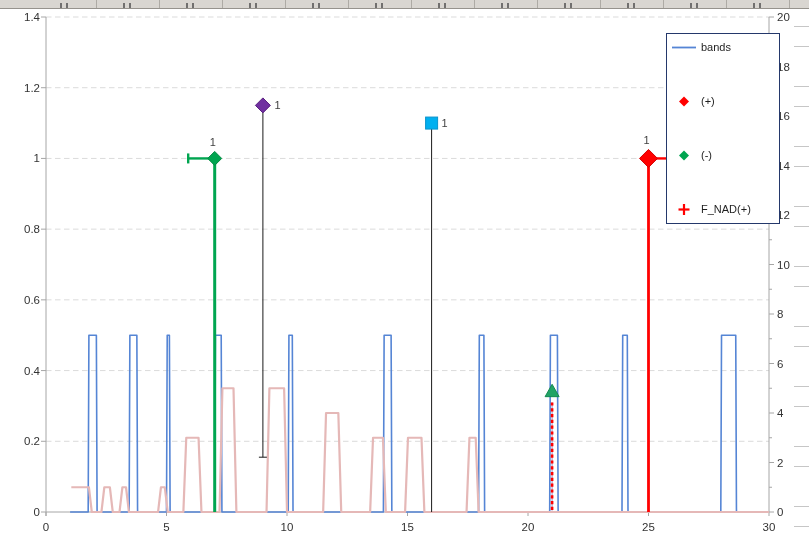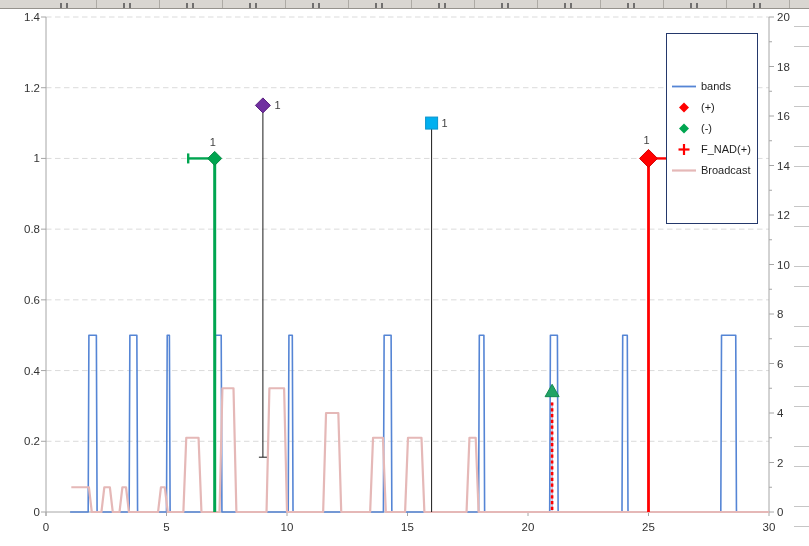--- a/index.html
+++ b/index.html
@@ -19,23 +19,23 @@
   .right-strip{position:absolute;left:790px;top:9px;width:19px;height:537px;background:#fff;z-index:1;}
   .right-strip .lines{position:absolute;left:4px;top:0;right:0;bottom:0;
     background-image:repeating-linear-gradient(to bottom,
       transparent 0 17px,#c6c6c6 17px 18px,
       transparent 18px 37px,#c6c6c6 37px 38px,
       transparent 38px 60px);}
 
   svg.plot{position:absolute;left:0;top:9px;z-index:2;background:#fff;}
   svg.plot text{font-family:"Liberation Sans",sans-serif;}
 
-  .legend{position:absolute;left:666px;top:33px;width:92px;height:191px;
+  .legend{position:absolute;left:666px;top:33px;width:114px;height:191px;
     background:#fff;border:1.5px solid #24386b;box-sizing:border-box;z-index:5;
-    display:flex;flex-direction:column;justify-content:center;padding:3px 0;}
+    display:flex;flex-direction:column;justify-content:space-between;padding:3px 0;}
   .legend-row{display:flex;align-items:center;height:21px;}
   .legend-marker{width:34px;display:flex;justify-content:center;align-items:center;flex:none;}
   .legend-label{font-size:11px;color:#1f1f1f;white-space:nowrap;line-height:1;}
 </style>
 </head>
 <body>
 
 <div class="stage">
 
   <div class="row-strip">
@@ -193,23 +193,15 @@
       </div>
       <div class="legend-row">
         <span class="legend-marker">
           <svg width="26" height="13">
             <line x1="7.5" x2="18.5" y1="6.5" y2="6.5" stroke="#ff0000" stroke-width="2.2"></line>
             <line x1="13" x2="13" y1="1" y2="12" stroke="#ff0000" stroke-width="2.2"></line>
           </svg>
         </span>
         <span class="legend-label">F_NAD(+)</span>
       </div>
-      <div class="legend-row">
-        <span class="legend-marker">
-          <svg width="26" height="13">
-            <line x1="1" x2="25" y1="6.5" y2="6.5" stroke="#e5b8b7" stroke-width="2.2"></line>
-          </svg>
-        </span>
-        <span class="legend-label">Broadcast</span>
-      </div>
     </div>
 
 </div>
 
 </body></html>

